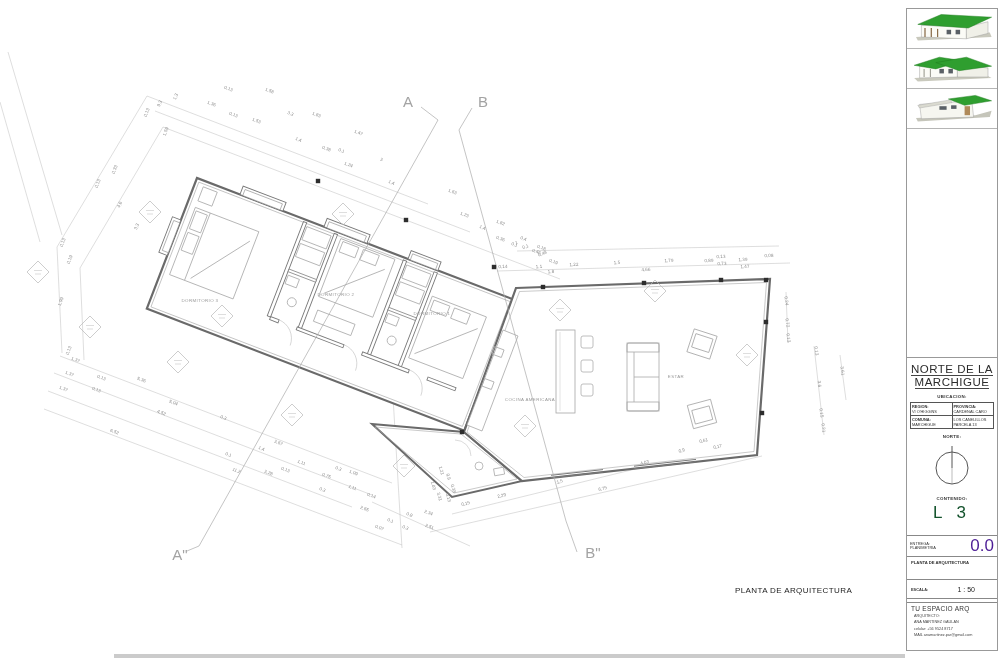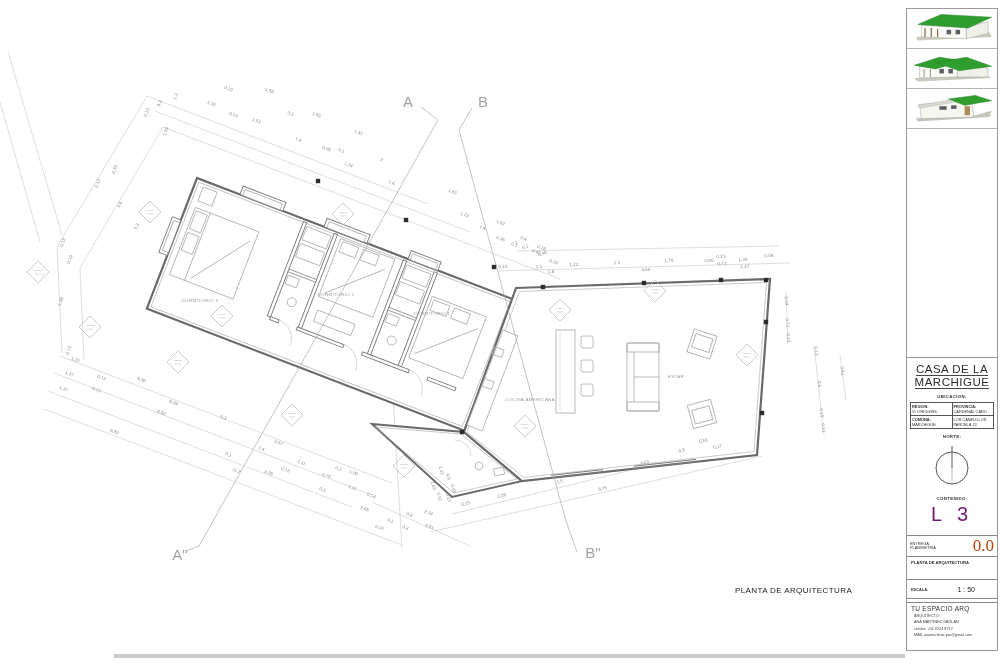--- a/index.html
+++ b/index.html
@@ -21,25 +21,25 @@
   .spacer-box{height:228px;border-bottom:1px solid #999;}
   .tb-main{height:178px;border-bottom:1px solid #888;text-align:center;box-sizing:border-box;}
   .tb-title{margin-top:5px;line-height:12px;font-size:11.5px;color:#2c2c2c;letter-spacing:.5px;}
   .tb-title span{display:inline-block;border-bottom:.8px solid #444;padding-bottom:0px;}
   .tb-sub{font-size:4.4px;color:#333;font-weight:bold;letter-spacing:.3px;margin-top:5px;}
   .tb-table{width:84px;margin:3px auto 0 auto;border-collapse:collapse;}
   .tb-table td{border:.8px solid #555;font-size:3.9px;color:#333;padding:1px 1px;
                text-align:left;vertical-align:top;width:50%;}
   .tb-table .lab{font-weight:bold;display:block;}
   .compass{margin-top:2px;}
-  .sheet-code{font-size:20px;color:#701a75;letter-spacing:5px;margin-top:2px;}
+  .sheet-code{font-size:17px;color:#14532d;letter-spacing:5px;margin-top:2px;}
   .row-entrega{height:21px;border-bottom:1px solid #888;display:flex;align-items:center;
                padding:0 3px;box-sizing:border-box;}
   .row-entrega .labs{font-size:3.9px;color:#333;text-align:left;line-height:4.5px;flex:1;}
-  .big-num{font-family:Liberation Serif, serif;font-size:17px;color:#c2410c;}
+  .big-num{font-family:Liberation Sans, sans-serif;font-size:17px;color:#4c1d95;}
   .row-plano{height:23px;border-bottom:1px solid #888;box-sizing:border-box;
              font-size:4.2px;color:#333;text-align:left;padding:3px 0 0 4px;font-weight:bold;}
   .row-escala{height:19px;border-bottom:1px solid #888;box-sizing:border-box;
               display:flex;align-items:center;padding:0 4px;}
   .row-escala .esc-lab{font-size:3.9px;color:#333;font-weight:bold;flex:1;text-align:left;}
   .row-escala .esc-val{font-size:7px;color:#222;margin-right:18px;}
   .row-gap{height:3px;border-bottom:1px solid #888;}
   .row-studio{flex:1;text-align:left;padding:2px 0 0 4px;box-sizing:border-box;}
   .studio-name{font-size:6.5px;color:#333;letter-spacing:.3px;}
   .studio-line{font-size:3.8px;color:#444;margin-top:2.2px;margin-left:3px;}
@@ -401,21 +401,21 @@
         <rect x="58" y="18" width="6" height="10" fill="#b08a5a"></rect>
         <rect x="30" y="18" width="8" height="4" fill="#5a6066"></rect>
           <rect x="43" y="17" width="6" height="4" fill="#5a6066"></rect>
       </svg>
     </div>
 
     <div class="spacer-box"></div>
 
     <div class="tb-main">
       <div class="tb-title">
-        <span>CASA DE LA</span><br>
+        <span>NORTE DE LA</span><br>
         <span>MARCHIGUE</span>
       </div>
       <div class="tb-sub">UBICACION:</div>
       <table class="tb-table">
         <tbody>
             <tr>
           <td>
             <span class="lab">REGION:</span>
             <span>VI O'HIGGINS</span>
           </td>

